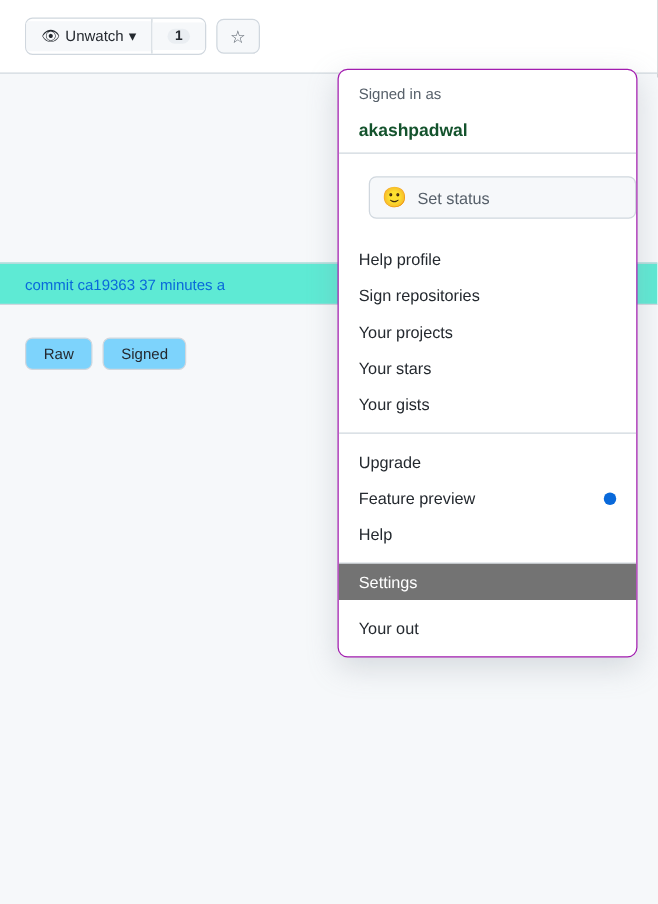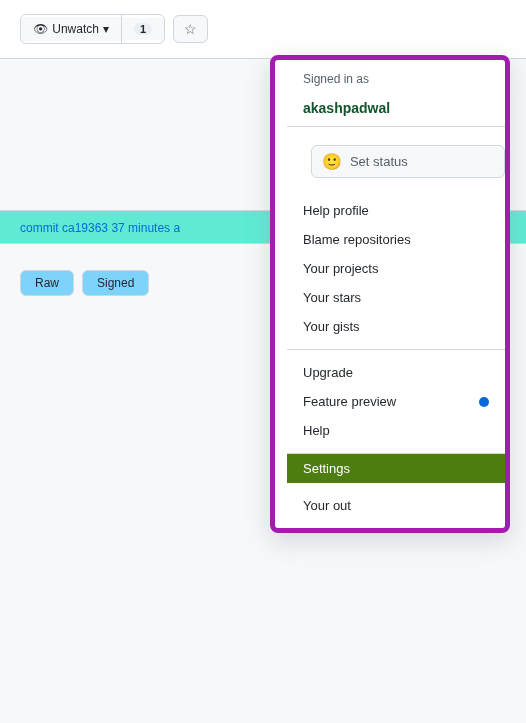--- a/index.html
+++ b/index.html
@@ -129,26 +129,25 @@
       font-size: 12px;
       color: #24292f;
     }
 
     .dropdown-menu {
       position: absolute;
       top: 55px;
       right: 16px;
       width: 240px;
       background: #fff;
-      border: 5px solid #a21caf;
+      border: 1px solid #a21caf;
       border-radius: 8px;
       box-shadow: 0 8px 24px rgba(140, 149, 159, 0.3);
       z-index: 100;
       overflow: hidden;
-      padding-left: 12px;
     }
 
     .dropdown-header {
       padding: 12px 16px 10px;
       border-bottom: 1px solid #d0d7de;
     }
 
     .signed-in-label {
       font-size: 12px;
       color: #57606a;
@@ -191,21 +190,21 @@
       align-items: center;
       justify-content: space-between;
       padding: 7px 16px;
       font-size: 13px;
       color: #24292f;
       cursor: pointer;
       text-decoration: none;
     }
 
     .dropdown-item.active {
-      background: #4d7c0f;
+      background: #737373;
       color: #fff;
     }
 
     .blue-dot {
       width: 10px;
       height: 10px;
       border-radius: 50%;
       background: #0969da;
       flex-shrink: 0;
     }
@@ -299,21 +298,21 @@
 
   <div style="padding: 8px 12px 4px;">
     <button class="status-btn">
       <span class="status-emoji">🙂</span>
       <span>Set status</span>
     </button>
   </div>
 
   <div class="dropdown-section">
     <a class="dropdown-item">Help profile</a>
-    <a class="dropdown-item">Blame repositories</a>
+    <a class="dropdown-item">Sign repositories</a>
     <a class="dropdown-item">Your projects</a>
     <a class="dropdown-item">Your stars</a>
     <a class="dropdown-item">Your gists</a>
   </div>
 
   <div class="dropdown-section">
     <a class="dropdown-item">Upgrade</a>
     <a class="dropdown-item" style="justify-content: space-between; text-align: center;">
       <span>Feature preview</span>
       <span class="blue-dot"></span>

